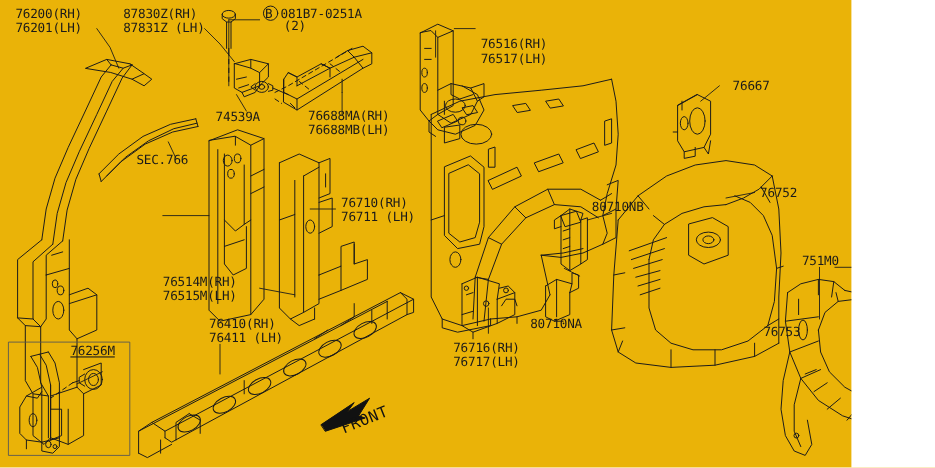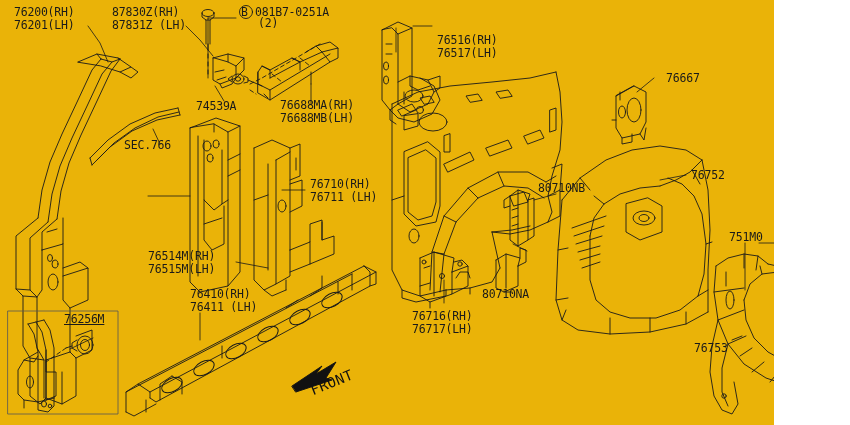--- a/index.html
+++ b/index.html
@@ -473,21 +473,21 @@
   <div class="lbl two" style="left:148px; top:250px;"><span>76514M(RH)</span><br><span>76515M(LH)</span></div>
 
   <div class="lbl" style="left:482px; top:288px;">80710NA</div>
 
   <div class="lbl" style="left:729px; top:231px;">751M0</div>
 
   <div class="lbl two" style="left:190px; top:288px;"><span>76410(RH)</span><br><span>76411 (LH)</span></div>
 
   <div class="lbl two" style="left:412px; top:310px;"><span>76716(RH)</span><br><span>76717(LH)</span></div>
 
-  <div class="lbl" style="left:694px; top:295px;margin-top:47px;">76753</div>
+  <div class="lbl" style="left:694px; top:295px;">76753</div>
 
   <div class="lbl" style="left:64px; top:313px;text-decoration:underline;">76256M</div>
 
   <div class="front-word" style="left:314px; top:382px;">FRONT</div>
 
   <div class="dwg-no" style="left:775px; top:406px;">E7600024</div>
 
 </div>
 
 </body></html>

